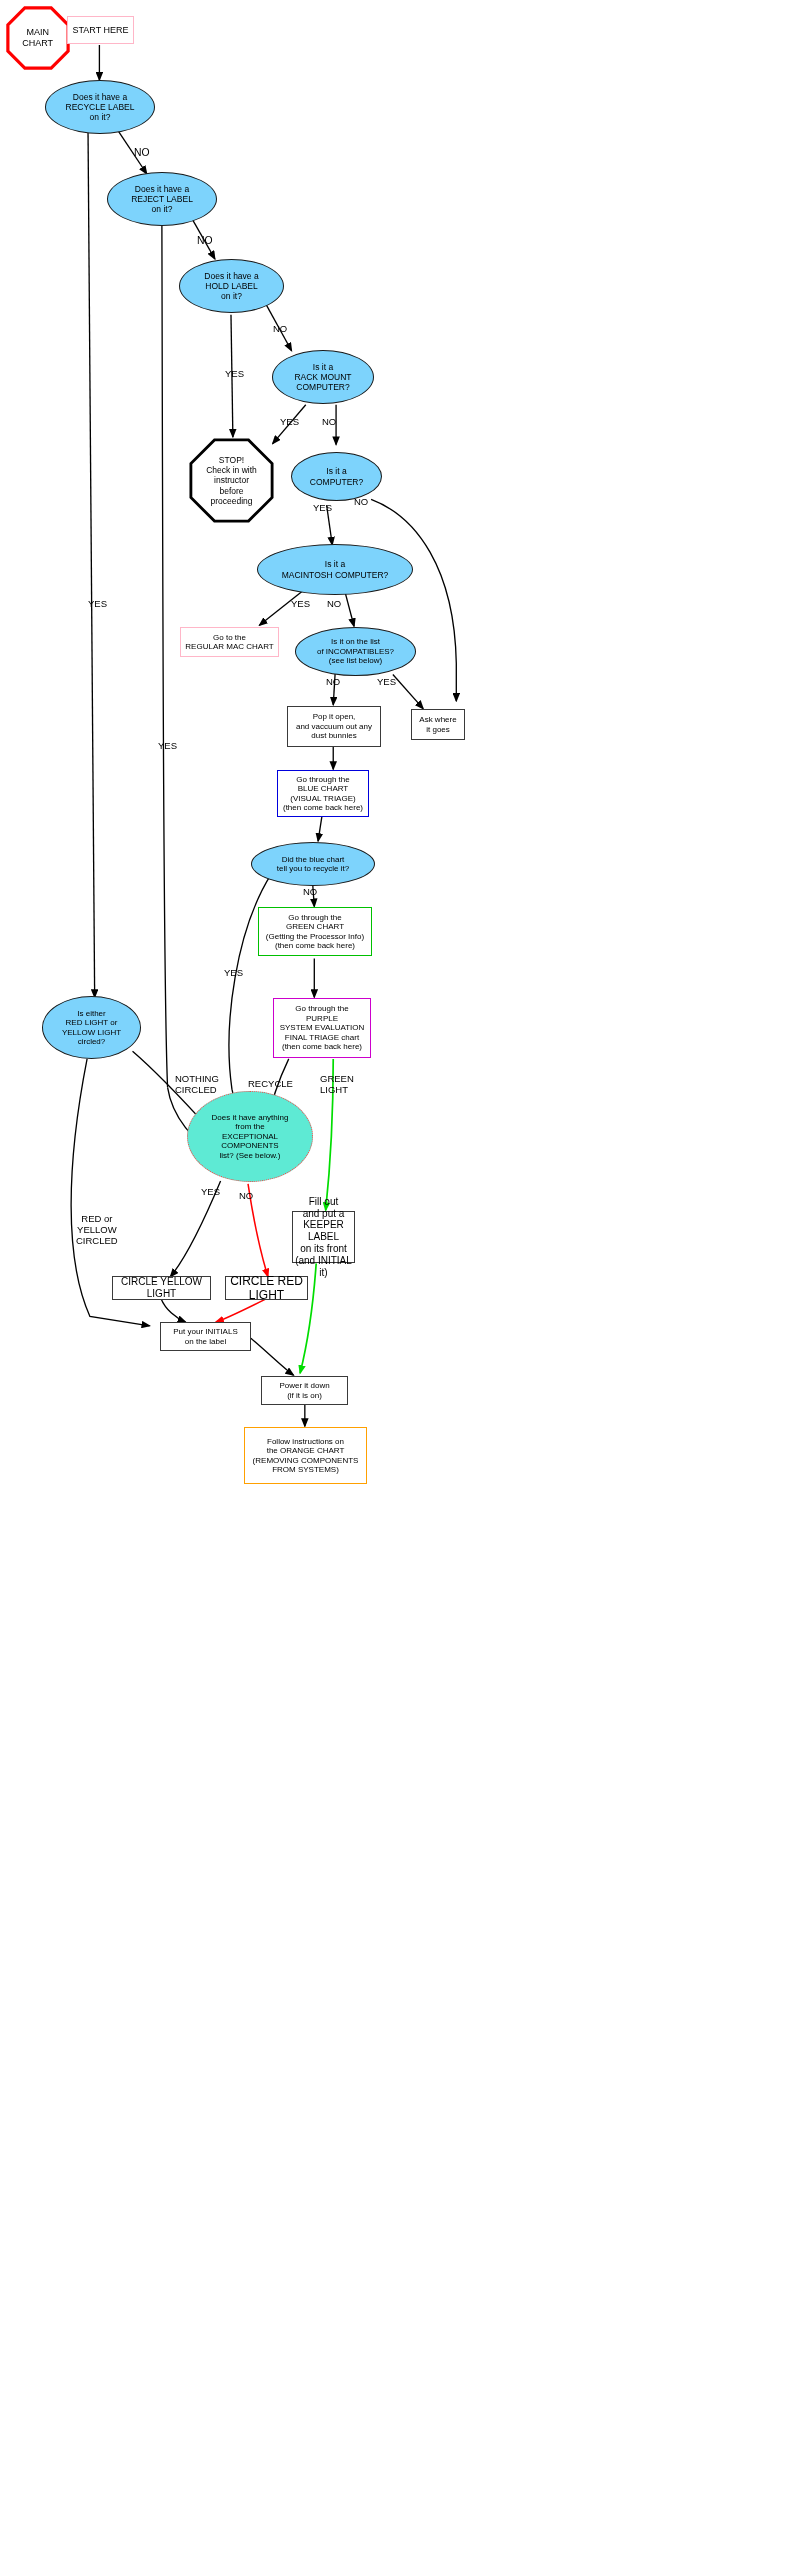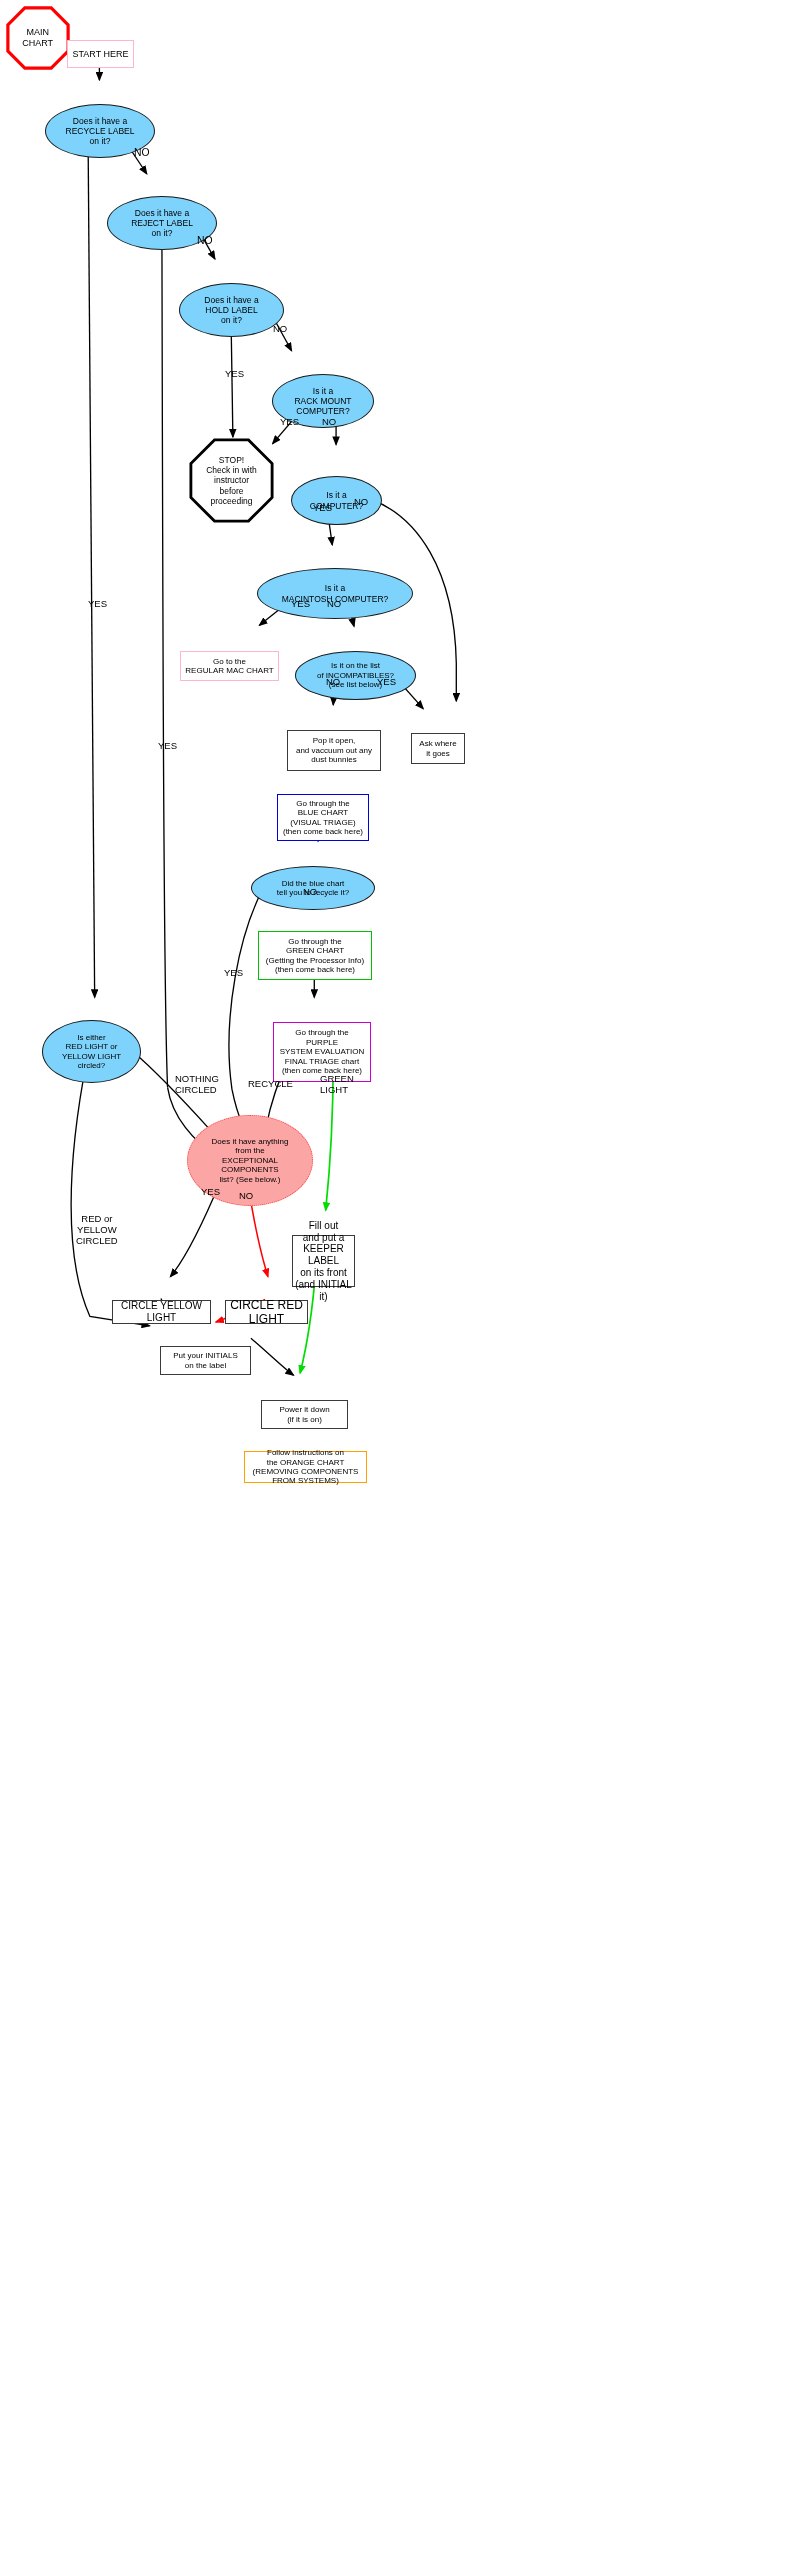--- a/index.html
+++ b/index.html
@@ -28,35 +28,34 @@
   .node {
     position: absolute;
     box-sizing: border-box;
     display: flex;
     align-items: center;
     justify-content: center;
     text-align: center;
     color: #000000;
     line-height: 1.18;
     white-space: pre-line;
-    margin-top: 24px;
   }
   .node-box {
     border: 1.1px solid #3a3a3a;
     background: #ffffff;
   }
   .node-ellipse {
     border: 1.1px solid #1a1a1a;
     border-radius: 50%;
     background: #7dd3fc;
   }
   .node-ellipse-dotted {
     border: 1.5px dotted #ff4040;
     border-radius: 50%;
-    background: #fca5a5;
+    background: #5eead4;
   }
   .oct {
     position: absolute;
     display: flex;
     align-items: center;
     justify-content: center;
     text-align: center;
     white-space: pre-line;
     color: #000;
   }
@@ -309,21 +308,21 @@
   <div class="node node-box" style="left:160px; top:1322px; width:91px; height:29px; font-size:8px;">
     <span>Put your INITIALS
 on the label</span>
   </div>
 
   <div class="node node-box" style="left:261px; top:1376px; width:87px; height:29px; font-size:8px;">
     <span>Power it down
 (if it is on)</span>
   </div>
 
-  <div class="node node-box c-orange bw2" style="left:244px; top:1427px; width:123px; height:32px; font-size:8px;align-items:center;">
+  <div class="node node-box c-orange bw2" style="left:244px; top:1427px; width:123px; height:57px; font-size:8px;align-items:center;">
     <span>Follow instructions on
 the ORANGE CHART
 (REMOVING COMPONENTS
 FROM SYSTEMS)</span>
   </div>
 
   <div class="edge-label" style="left:134px; top:147px; font-size:10.4px;">NO</div>
 
   <div class="edge-label" style="left:88px; top:599px; font-size:9.5px;">YES</div>
 

